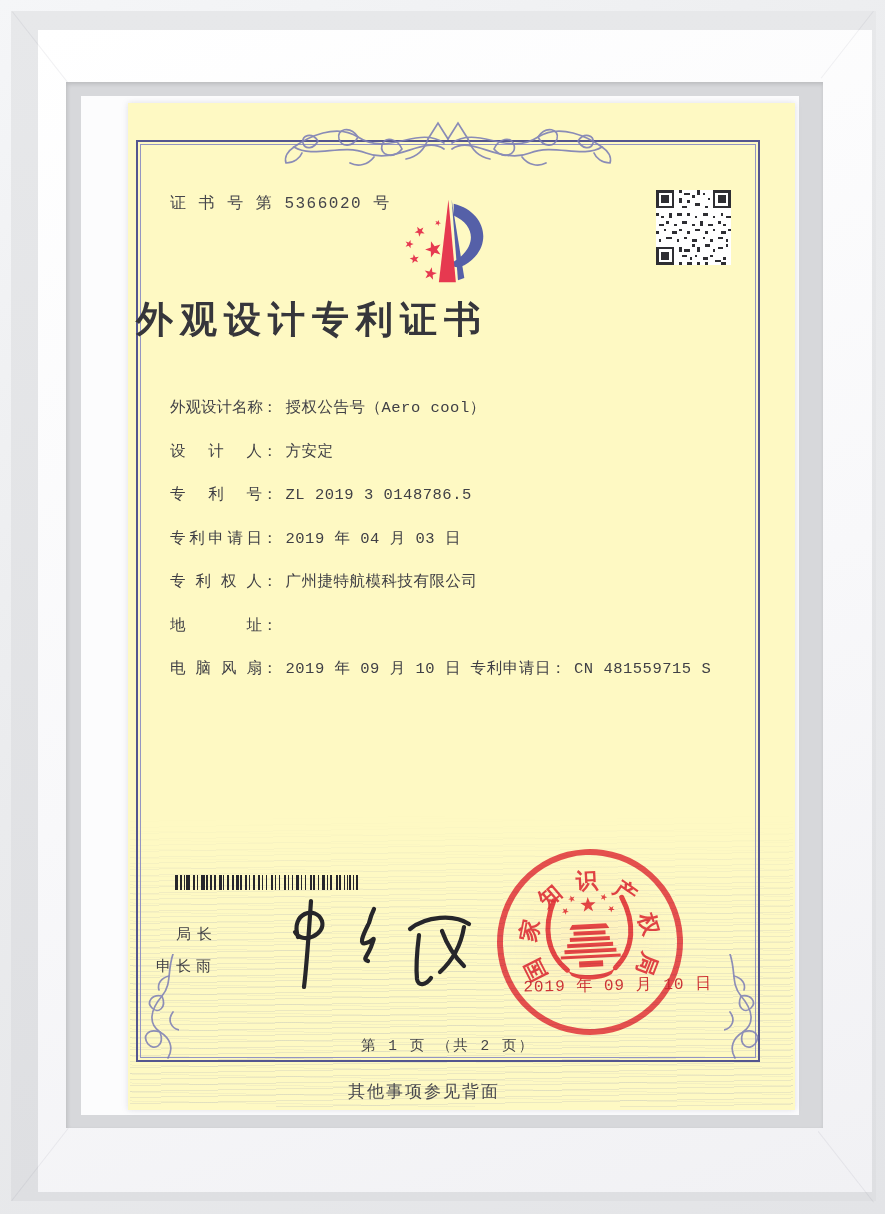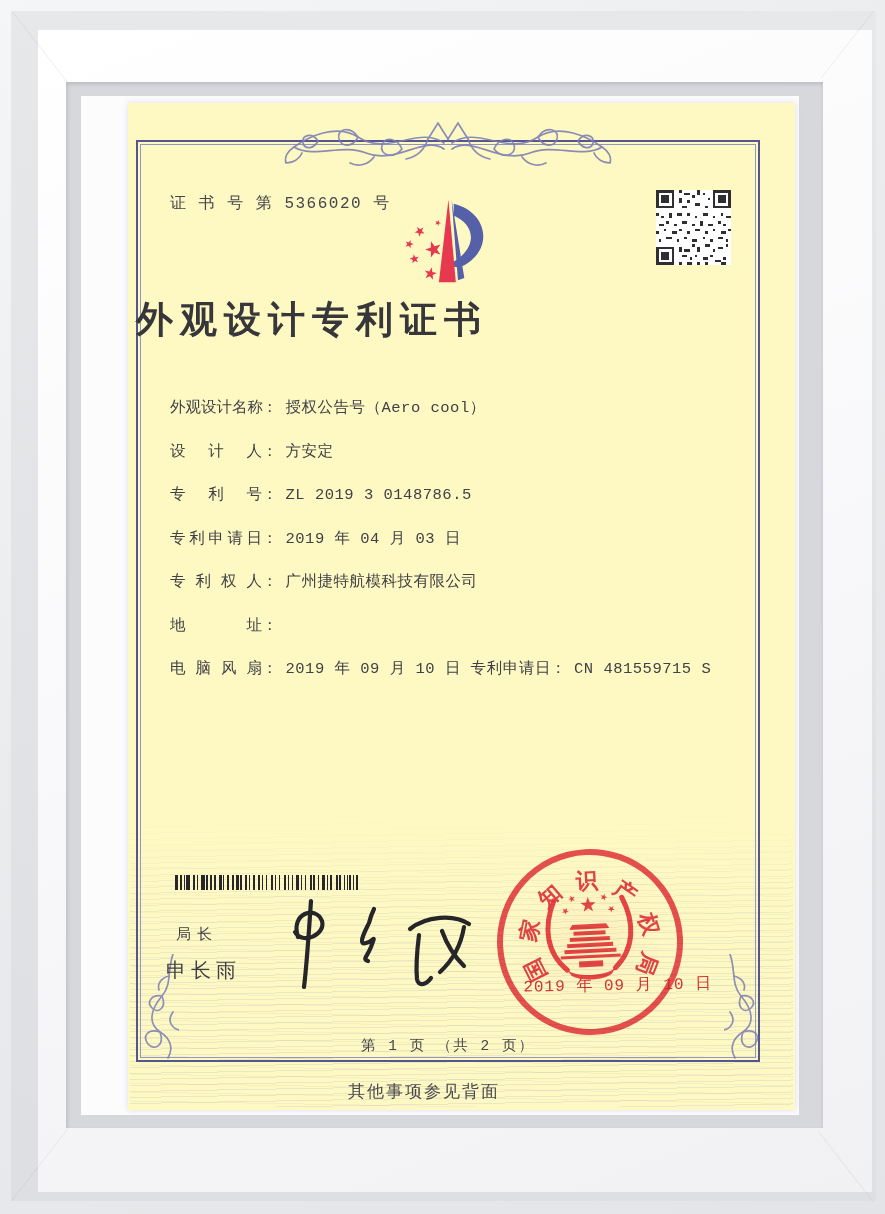--- a/index.html
+++ b/index.html
@@ -58,21 +58,21 @@
   .label2{display:inline-block;width:80px;text-align:justify;text-align-last:justify;}
   .body-text{left:36px;right:20px;top:592px;font-size:16px;line-height:29px;color:#46464c;text-align:justify;}
   .body-text p{margin:0;text-indent:2em;}
   .barcode{
     left:47px;top:772px;width:186px;height:15px;
     background:
       repeating-linear-gradient(90deg,#26262b 0 1.5px,transparent 1.5px 5px,#26262b 5px 7px,transparent 7px 9px,#26262b 9px 10px,transparent 10px 13px),
       repeating-linear-gradient(90deg,transparent 0 2px,#26262b 2px 3px,transparent 3px 11px,#26262b 11px 12.5px,transparent 12.5px 17px);
   }
   .signer-title{left:42px;top:822px;font-size:15px;letter-spacing:6px;color:#3e3e44;margin-left:6px;}
-  .signer-name{left:38px;top:854px;font-size:20px;letter-spacing:5px;color:#3e3e44;}
+  .signer-name{left:28px;top:854px;font-size:15px;letter-spacing:5px;color:#3e3e44;}
   .signature{left:136px;top:788px;}
   
   .seal{
     left:369px;top:746px;width:186px;height:186px;
     transform:rotate(-3deg);mix-blend-mode:multiply;
   }
   .seal-ring{
     position:absolute;inset:0;border-radius:50%;
     border:6px solid rgba(227,58,80,.88);
     background:radial-gradient(circle,rgba(255,90,110,.05),rgba(255,255,255,0) 70%);

